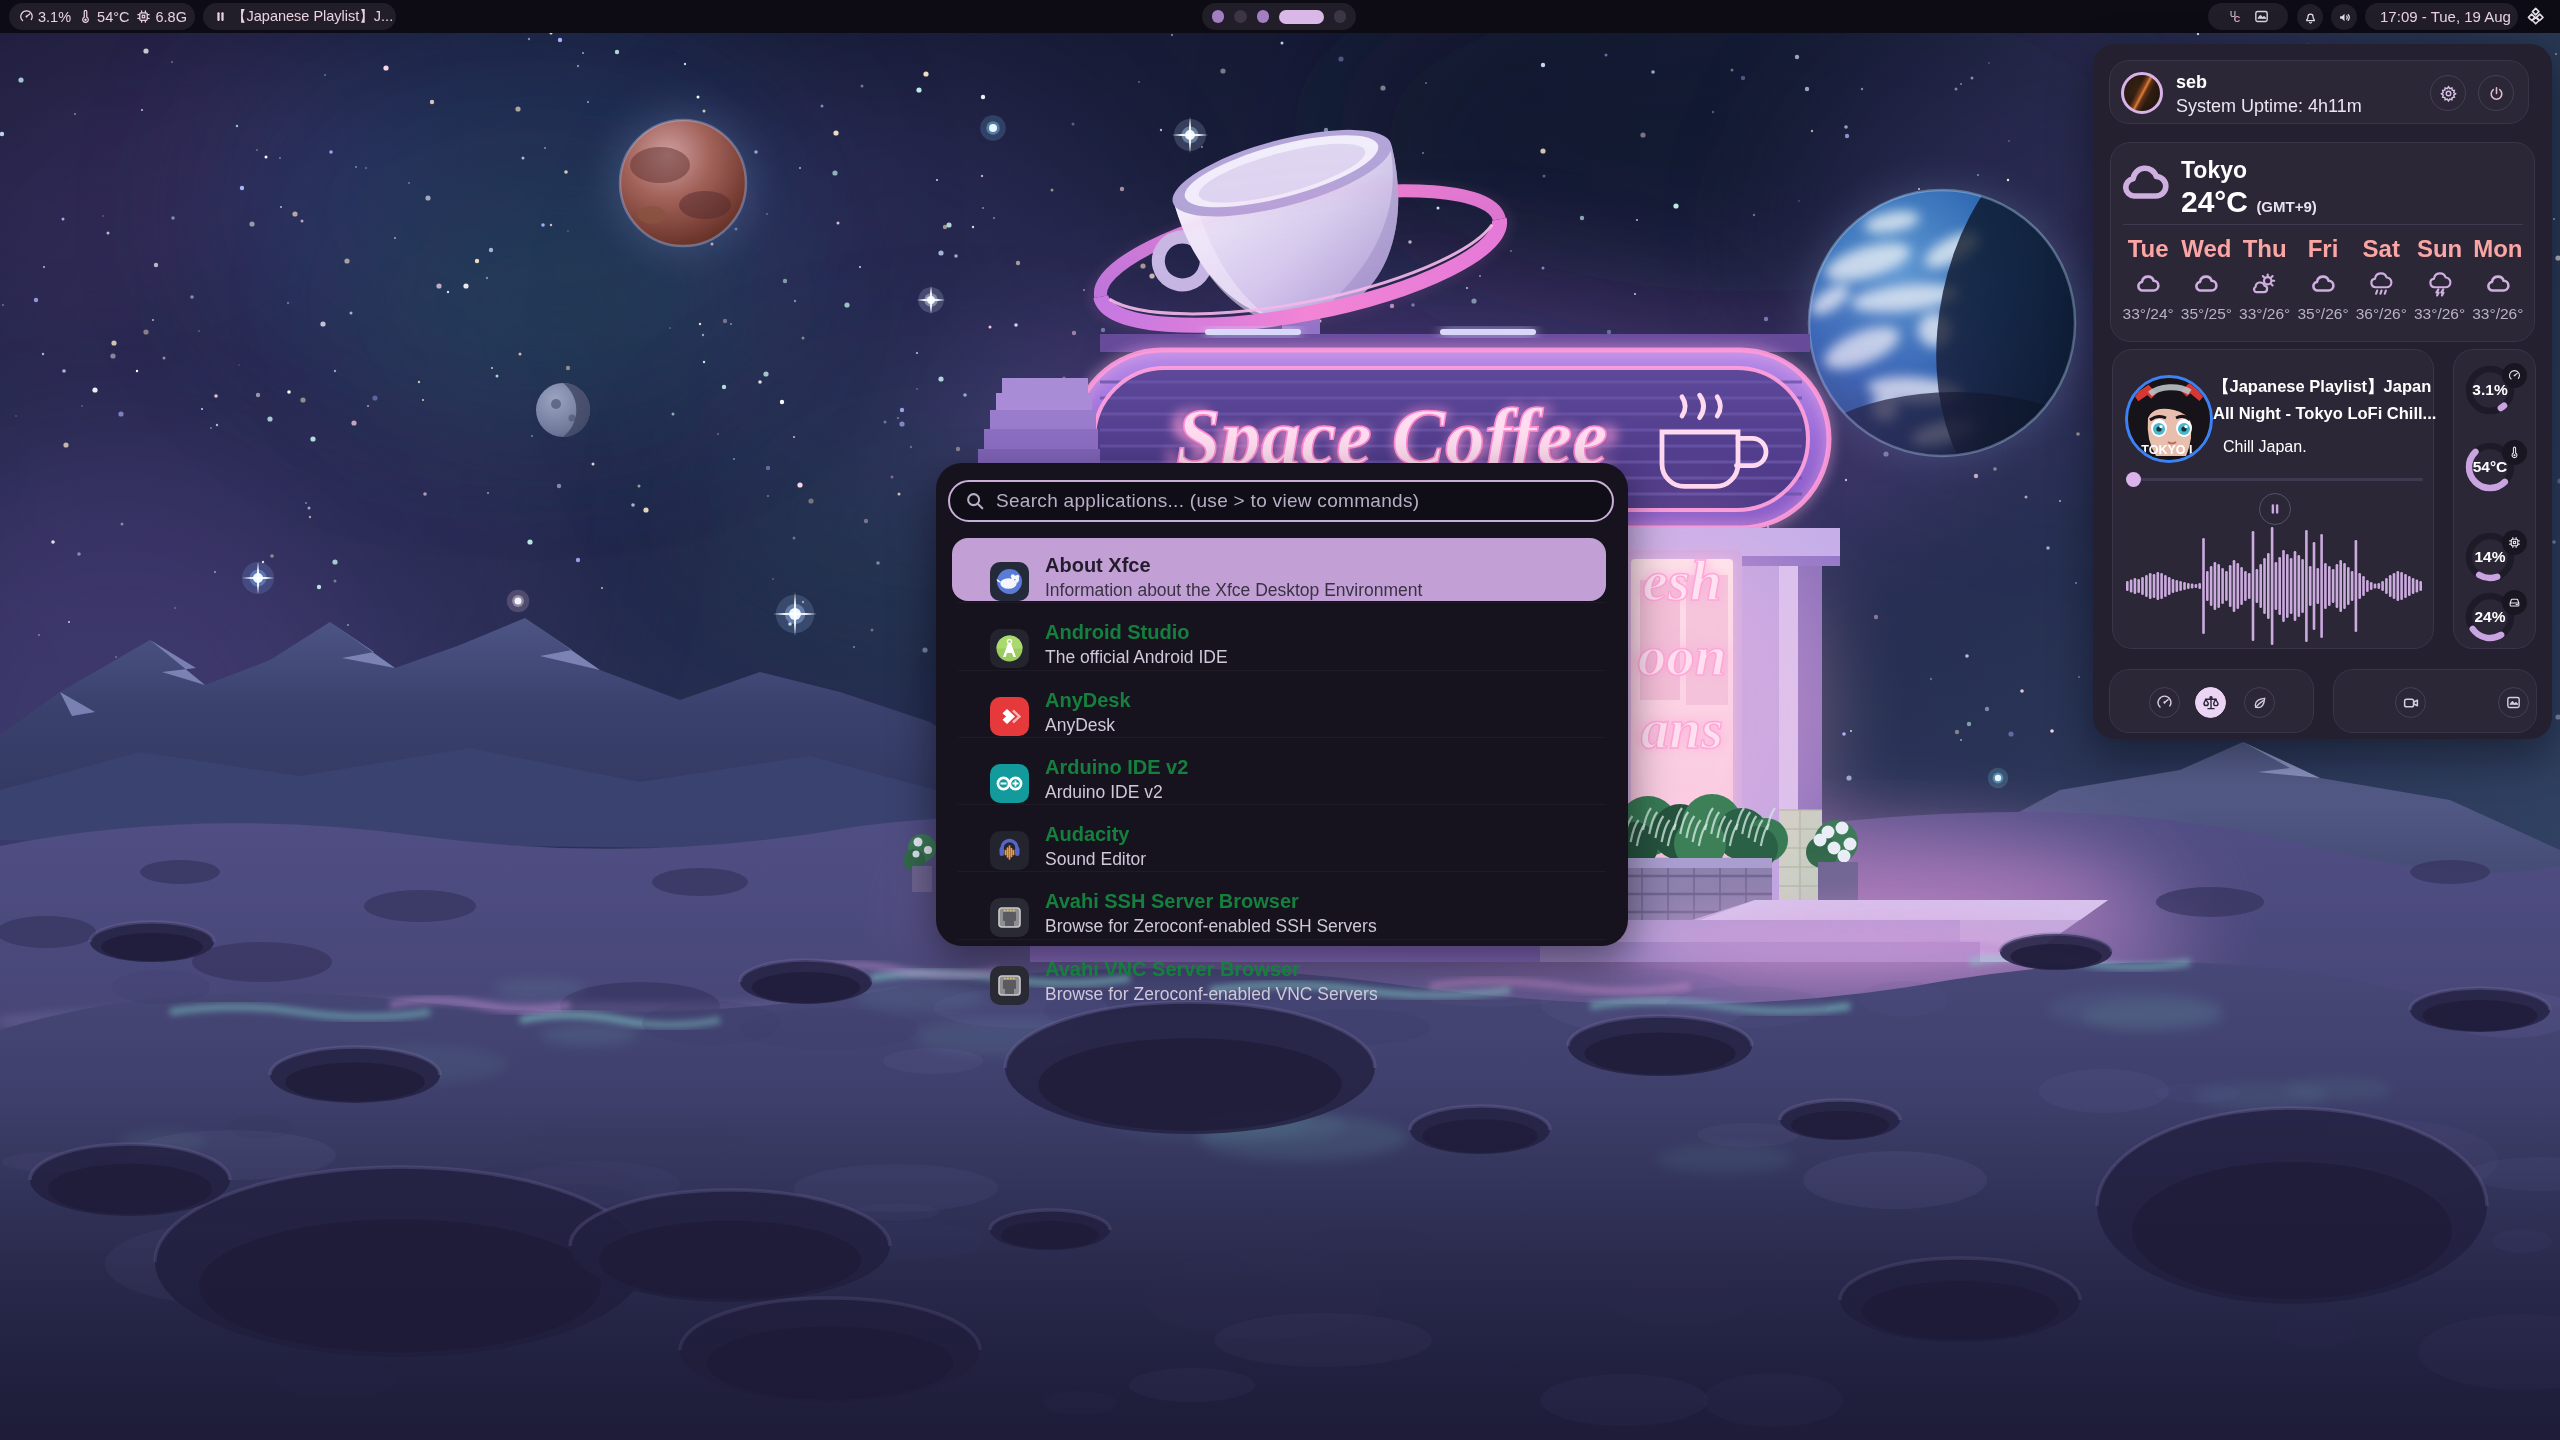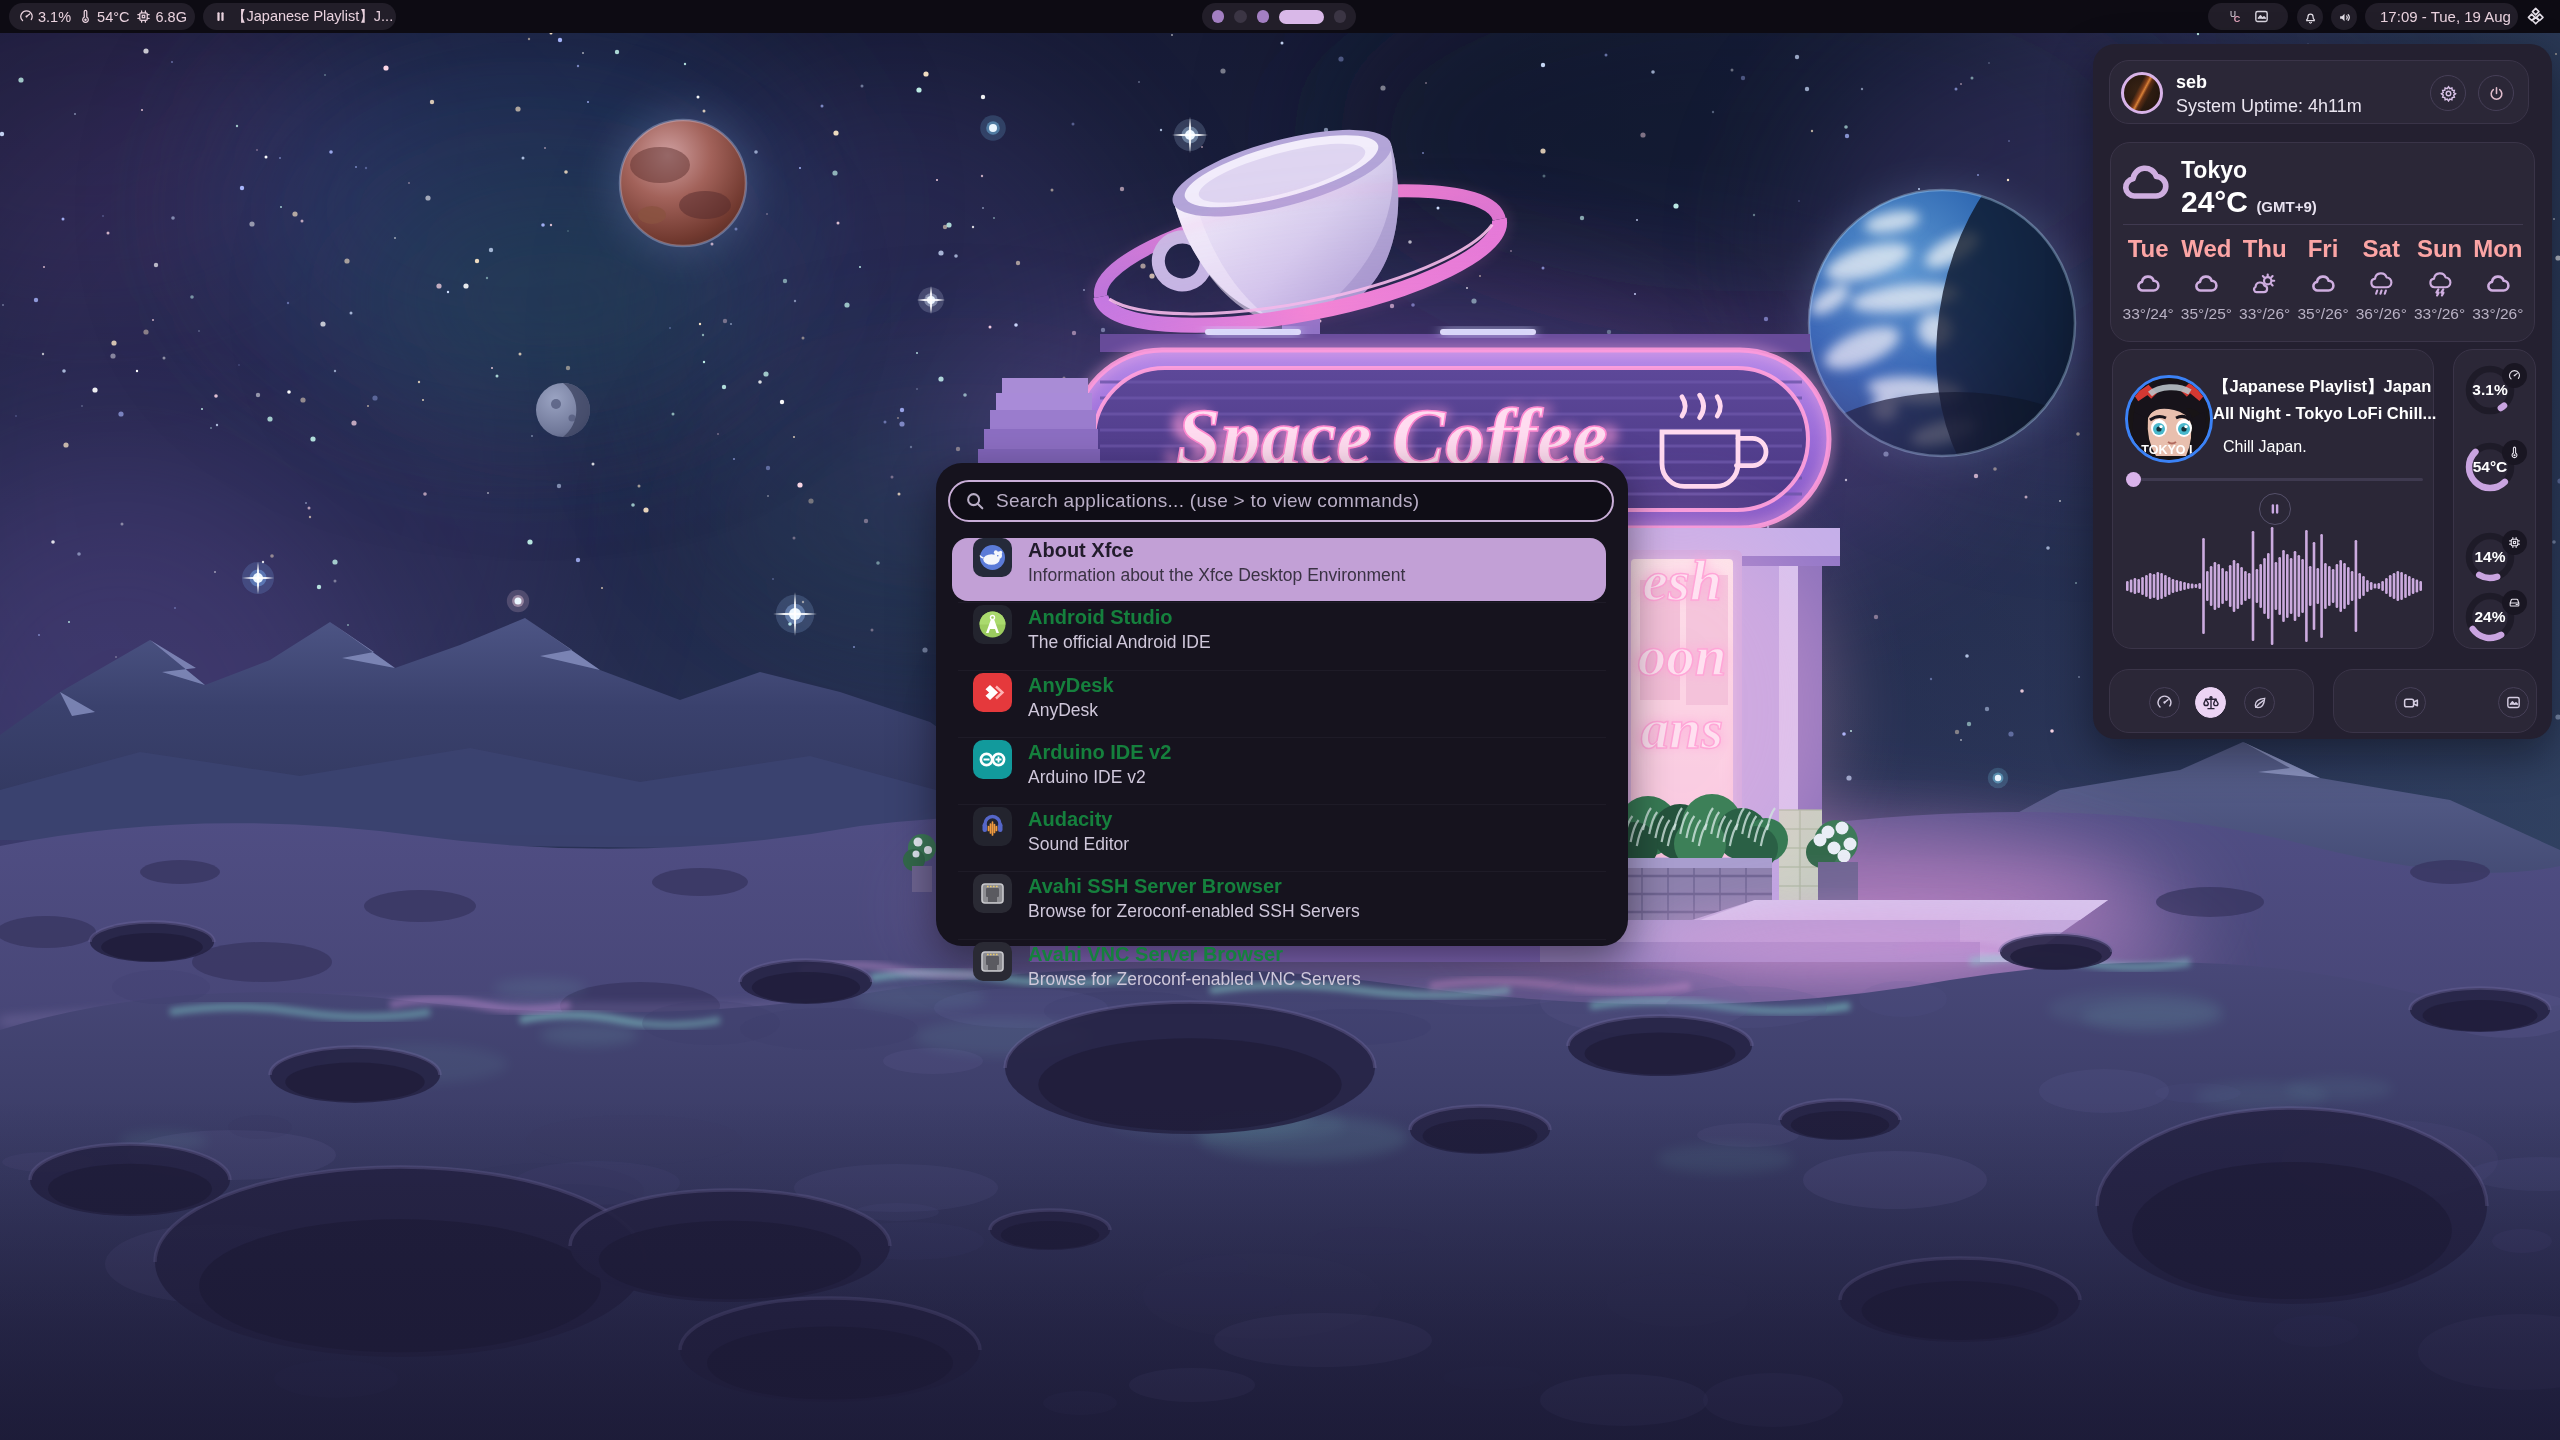--- a/index.html
+++ b/index.html
@@ -8,21 +8,21 @@
 .pill .t{font-size:14.5px;margin-left:4px;letter-spacing:0px;white-space:nowrap}
 .pill .ic{display:flex;align-items:center}
 .cbtn{position:absolute;top:4px;width:26px;height:26px;border-radius:13px;background:#221e29;display:flex;align-items:center;justify-content:center}
 .dot{width:13px;height:13px;border-radius:7px;background:#3b3544;display:inline-block}
 .dot.on{background:#a37fc2}
 .wdot{width:46px;height:14px;border-radius:8px;background:#d9b8e8;display:inline-block}
 #launcher{position:absolute;left:936px;top:463px;width:692px;height:483px;background:#16131e;border-radius:26px;box-shadow:0 16px 44px rgba(5,4,12,0.5);}
 #searchbox{position:absolute;left:12px;top:17px;width:666px;height:42px;border:2px solid #c9aed8;border-radius:21px;background:#0f0d16;display:flex;align-items:center;padding-left:14px;}
 #searchbox span{color:#b9aec6;font-size:19px;margin-left:10px;letter-spacing:0.3px}
 #rows{position:absolute;left:16px;top:75px;width:660px;}
-.row{height:63px;margin-bottom:4.3px;border-radius:16px;display:flex;align-items:flex-start;padding-left:21px;position:relative}
+.row{height:63px;margin-bottom:4.3px;border-radius:16px;display:flex;align-items:flex-end;padding-left:38px;position:relative}
 .row:not(.sel):not(:first-child):before{content:"";position:absolute;left:6px;right:6px;top:-3px;height:1px;background:#1e1b27}
 .row.sel{background:#c2a0d6;width:654px}
 .ricon{width:39px;height:39px;flex:0 0 39px}
 .rtxt{margin-left:16px}
 .rtitle{font-size:20px;font-weight:bold;color:#15803d;line-height:1.25}
 .rsub{font-size:17.5px;color:#cfc7da;margin-top:2px}
 .row.sel .rtitle{color:#221c2c}
 .row.sel .rsub{color:#3a3244}
 #rpanel{position:absolute;left:2093px;top:44px;width:459px;height:695px;background:#242030;border-radius:22px;box-shadow:0 16px 44px rgba(5,4,12,0.45);}
 .card{position:absolute;background:#2b2737;border:1px solid #3a3448;border-radius:20px;}

